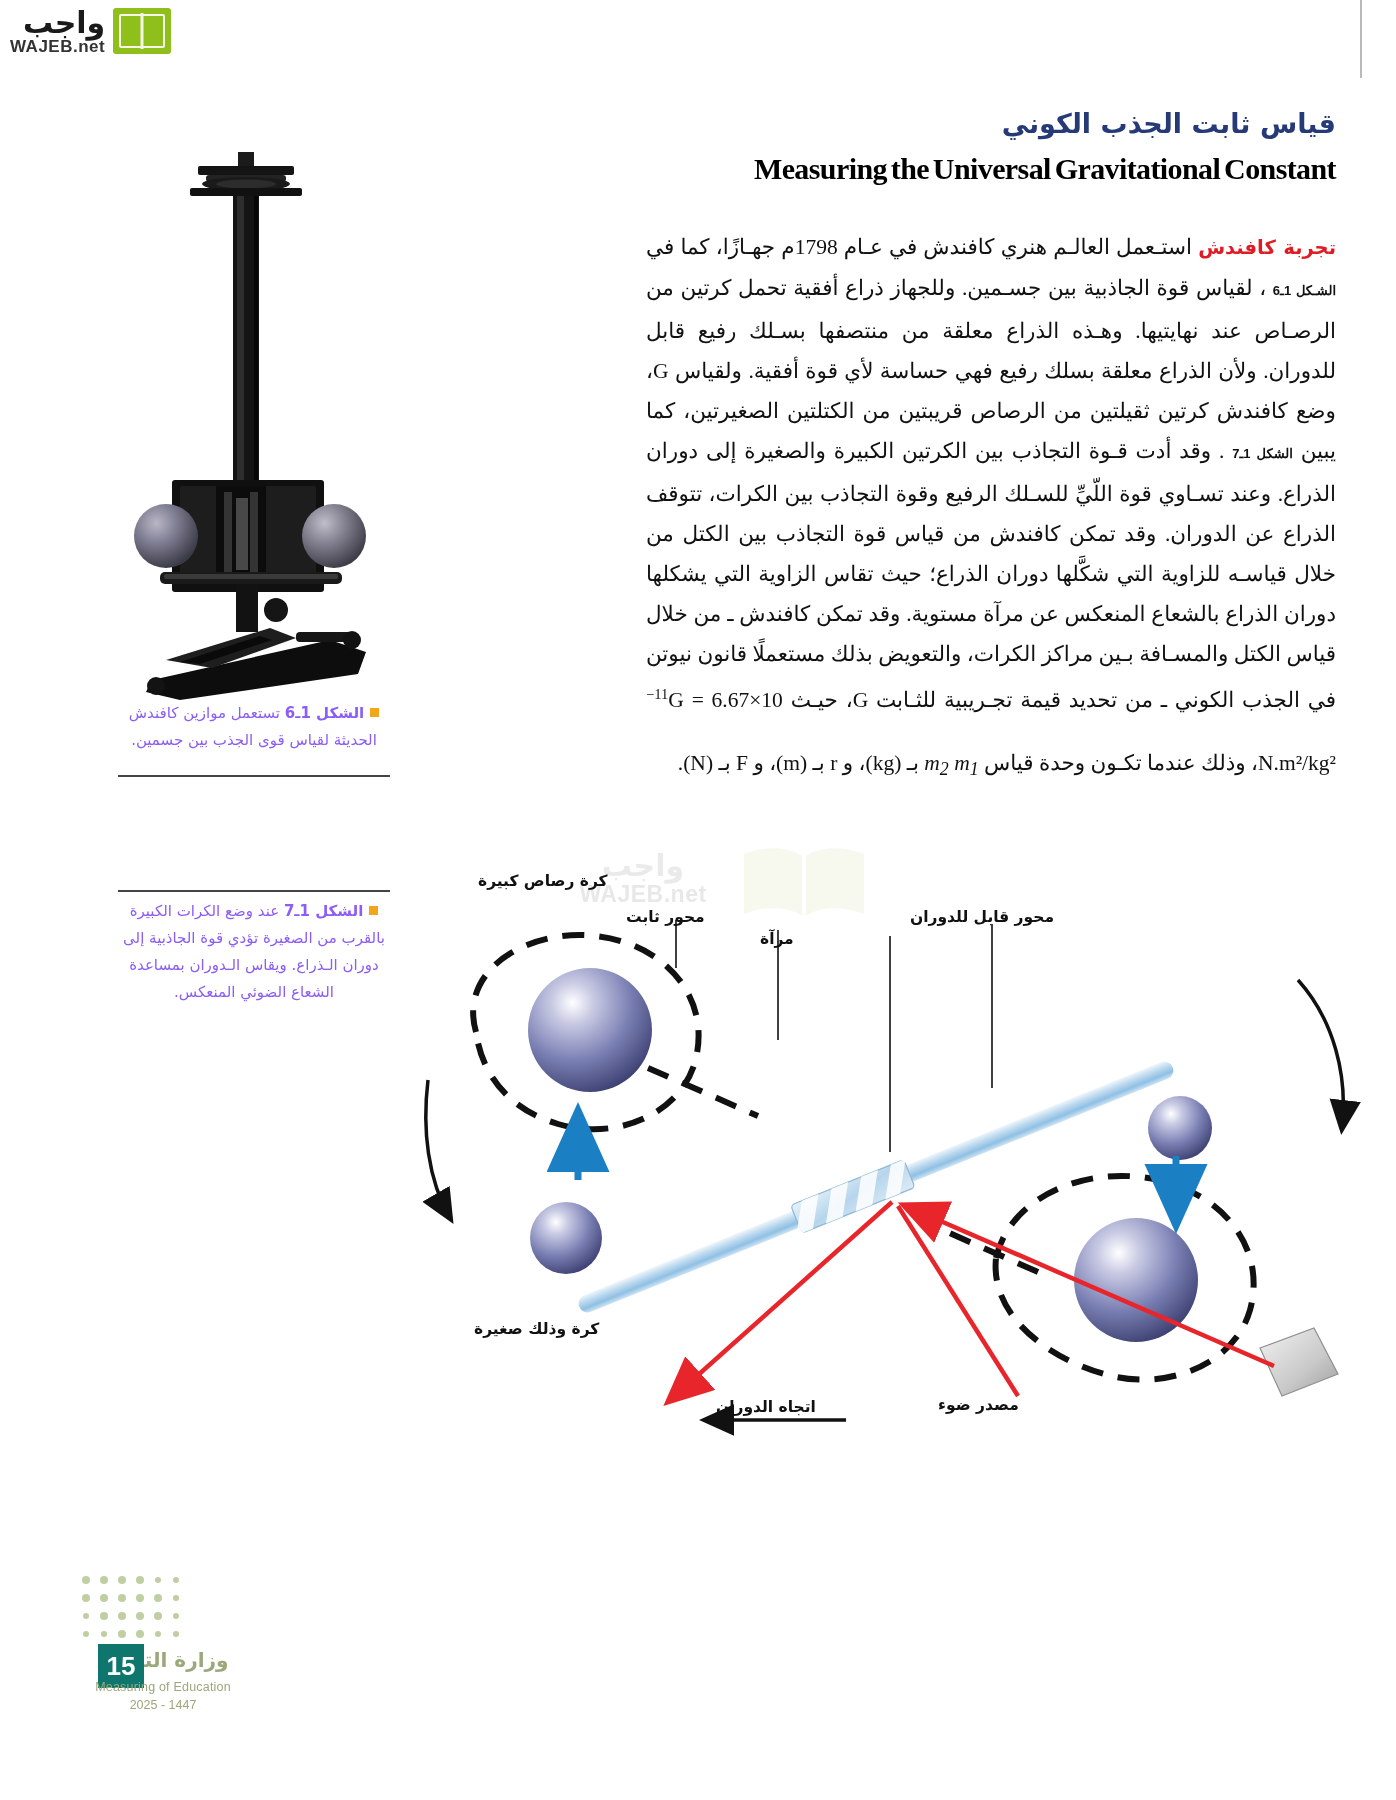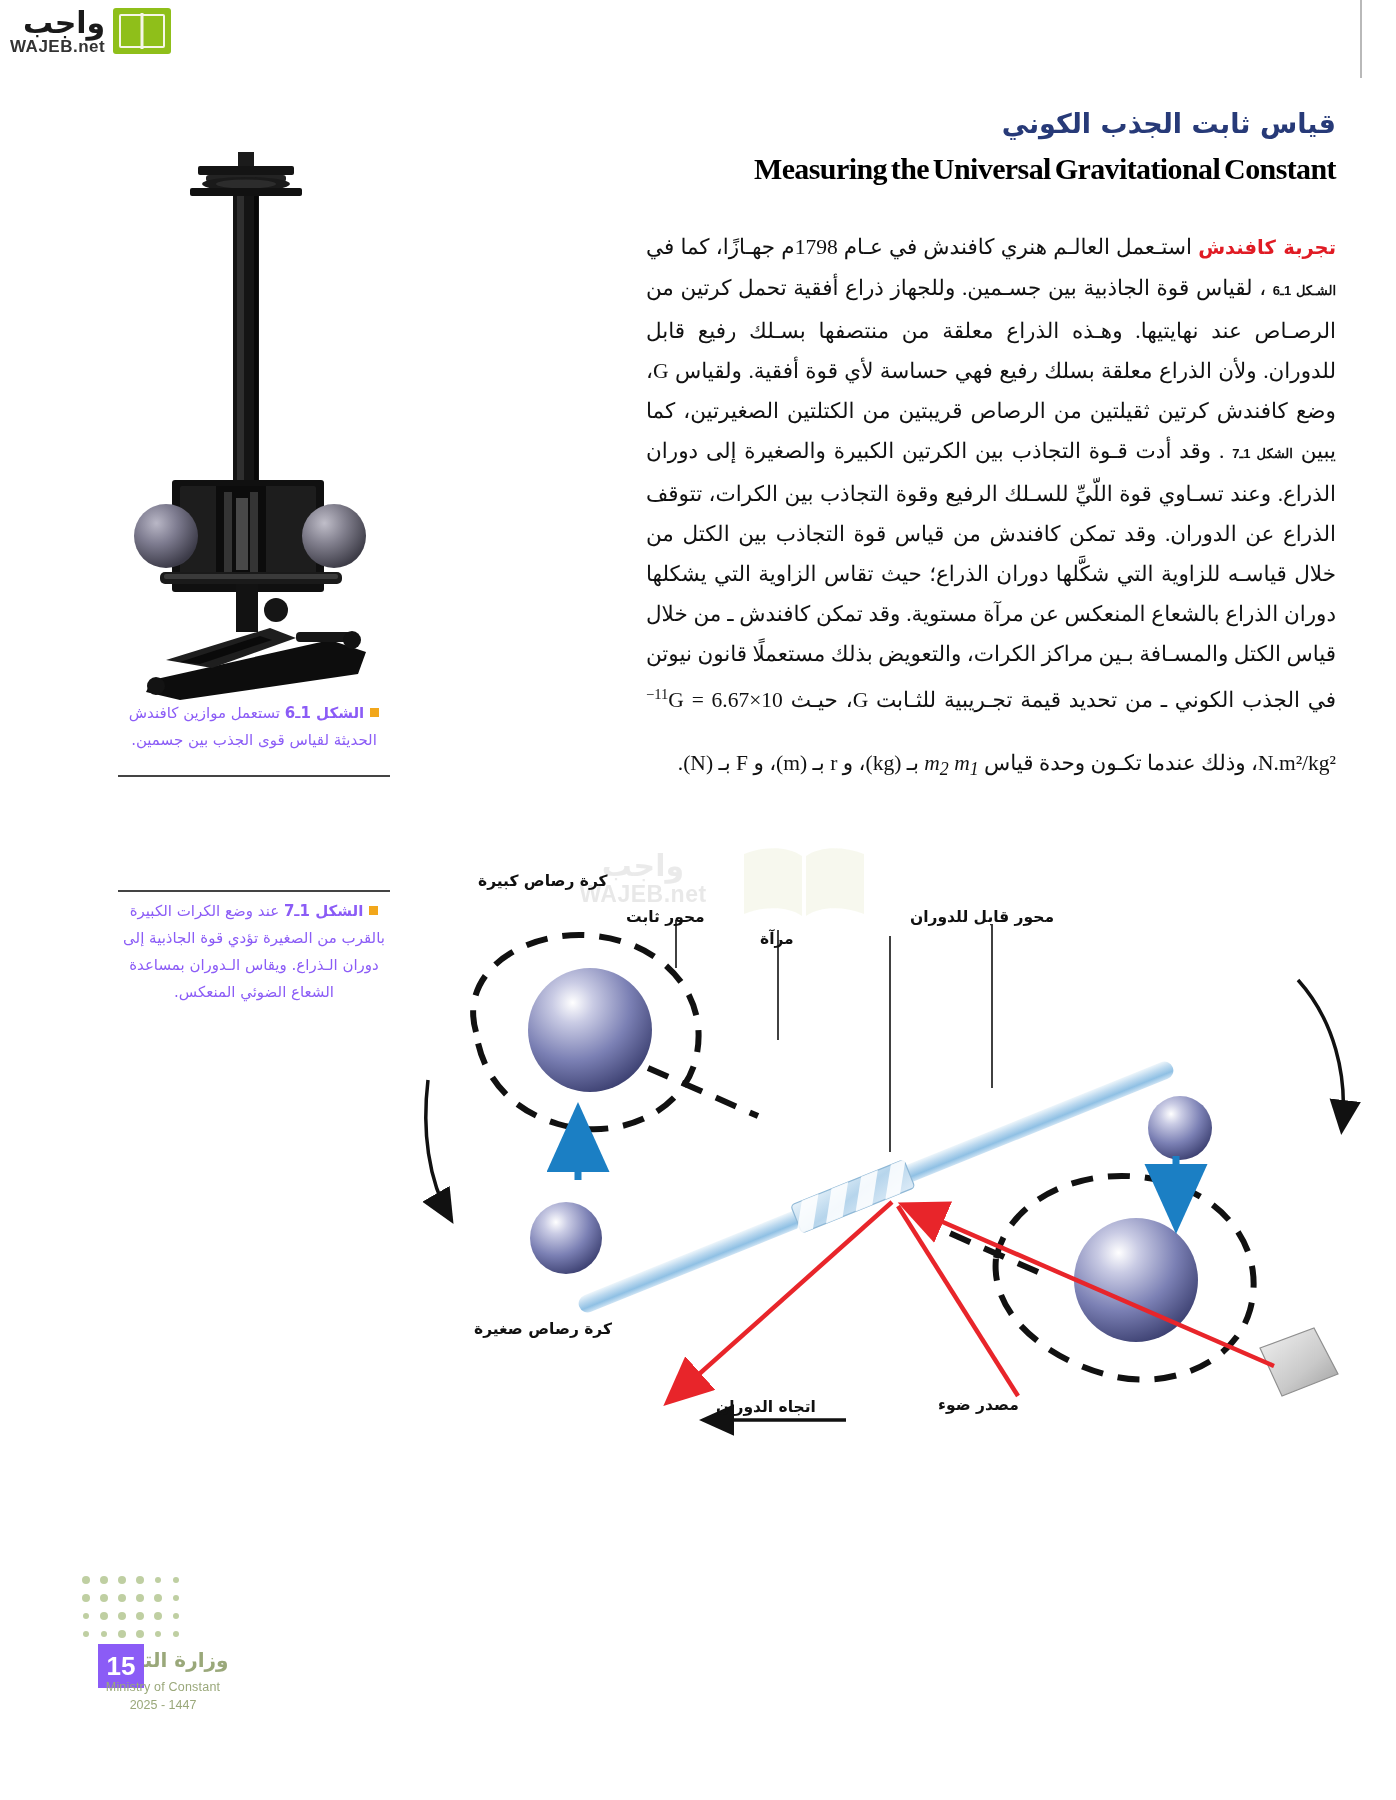--- a/index.html
+++ b/index.html
@@ -129,21 +129,21 @@
   .rule2 { position:absolute; left:118px; top:890px; width:272px; height:1.5px; background:#444; }
   .cap2 { position:absolute; left:118px; top:898px; width:272px; }
 
   
   .footer {
     position:absolute; left:78px; bottom:58px; width:240px; height:170px;
   }
   .dots { position:absolute; left:0; top:0; width:124px; height:78px; }
   .moe-badge {
     position:absolute; left:20px; top:72px;
-    width:46px; height:44px; background:#8b5cf6;
+    width:46px; height:44px; background:#0f766e;
     display:flex; align-items:center; justify-content:center;
     color:#fff; font-family:"Liberation Sans", sans-serif;
     font-size:26px; font-weight:bold;
   }
   .moe-ar {
     position:absolute; left:2px; top:76px; width:170px;
     direction:rtl; text-align:center;
     font-family:"DejaVu Sans", sans-serif; font-size:20px;
     color:#9aa87a; font-weight:bold;
   }
@@ -364,21 +364,21 @@
     <line x1="380" y1="160" x2="380" y2="50" stroke="#111" stroke-width="1.6"></line>
     <line x1="492" y1="272" x2="492" y2="56" stroke="#111" stroke-width="1.6"></line>
     <line x1="594" y1="208" x2="594" y2="44" stroke="#111" stroke-width="1.6"></line>
   </svg>
 
   
   <div class="dlabel" style="left:80px; top:-8px;">كرة رصاص كبيرة</div>
   <div class="dlabel" style="left:228px; top:28px;">محور ثابت</div>
   <div class="dlabel" style="left:362px; top:50px;">مرآة</div>
   <div class="dlabel" style="left:512px; top:28px;">محور قابل للدوران</div>
-  <div class="dlabel" style="left:76px; top:440px;">كرة رصاص صغيرة</div>
+  <div class="dlabel" style="left:76px; top:440px;">كرة وذلك صغيرة</div>
   <div class="dlabel" style="left:318px; top:518px;">اتجاه الدوران</div>
   <div class="dlabel" style="left:540px; top:516px;">مصدر ضوء</div>
 </div>
 
 <div class="footer">
   <svg class="dots" viewBox="0 0 124 78">
     <g fill="#bfcfa2">
       <circle cx="8" cy="8" r="4"></circle>
         <circle cx="26" cy="8" r="4"></circle>
         <circle cx="44" cy="8" r="4"></circle>
@@ -400,15 +400,15 @@
       <circle cx="8" cy="62" r="3"></circle>
         <circle cx="26" cy="62" r="3"></circle>
         <circle cx="44" cy="62" r="4"></circle>
       <circle cx="62" cy="62" r="4"></circle>
         <circle cx="80" cy="62" r="3"></circle>
         <circle cx="98" cy="62" r="3"></circle>
     </g>
   </svg>
   <div class="moe-ar">وزارة التعليم</div>
   <div class="moe-badge">15</div>
-  <div class="moe-en">Ministry of Constant</div>
+  <div class="moe-en">Measuring of Education</div>
   <div class="moe-yr">2025 - 1447</div>
 </div>
 
 </body></html>

